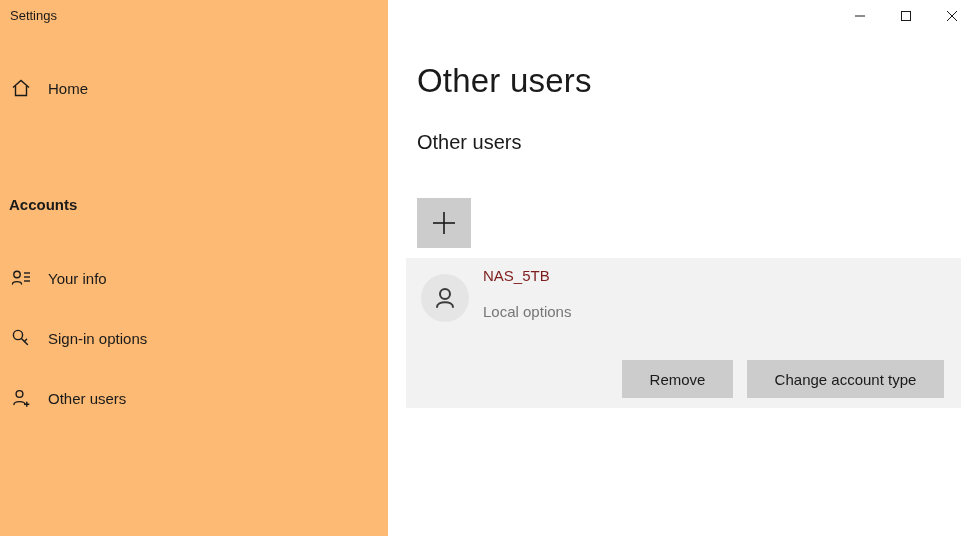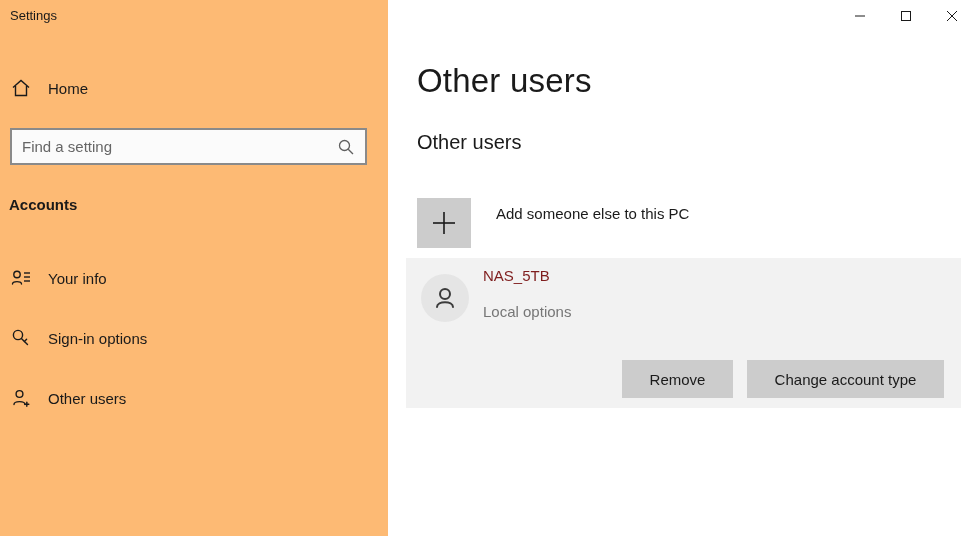--- a/index.html
+++ b/index.html
@@ -113,29 +113,20 @@
   <div class="nav-row home-row">
     <span class="nav-icon">
       <svg width="20" height="20" viewBox="0 0 20 20" fill="none" stroke="#1a1a1a" stroke-width="1.4">
         <path d="M2 9.5 L10 2.5 L18 9.5"></path>
         <path d="M4.5 8 V17.5 H15.5 V8"></path>
       </svg>
     </span>
     <span class="nav-label">Home</span>
   </div>
 
-  <div class="search-box">
-    <input class="search-input" type="text" placeholder="Find a setting" style="">
-    <span class="search-glyph">
-      <svg width="18" height="18" viewBox="0 0 18 18" fill="none" stroke="#5f5f5f" stroke-width="1.3">
-        <circle cx="7.5" cy="7.5" r="5"></circle>
-        <line x1="11.2" y1="11.2" x2="16" y2="16"></line>
-      </svg>
-    </span>
-  </div>
 
   <div class="section-title">Accounts</div>
 
   <div class="nav-row item-yourinfo">
     <span class="nav-icon">
       <svg width="20" height="20" viewBox="0 0 20 20" fill="none" stroke="#1a1a1a" stroke-width="1.4">
         <circle cx="6" cy="6.5" r="3.2"></circle>
         <path d="M1.5 16 C1.5 12.8 10.5 12.8 10.5 16" stroke-linecap="round"></path>
         <line x1="13" y1="5" x2="19" y2="5"></line>
         <line x1="13" y1="9" x2="19" y2="9"></line>
@@ -192,21 +183,20 @@
   <h1 class="page-title">Other users</h1>
   <h2 class="section-heading">Other users</h2>
 
   <div class="add-user">
     <div class="add-tile">
       <svg width="26" height="26" viewBox="0 0 26 26" stroke="#1a1a1a" stroke-width="1.6">
         <line x1="13" y1="2" x2="13" y2="24"></line>
         <line x1="2" y1="13" x2="24" y2="13"></line>
       </svg>
     </div>
-    <span class="add-label">Add someone else to this PC</span>
   </div>
 
   <div class="user-card">
     <div class="avatar">
       <span>
         <svg width="30" height="30" viewBox="0 0 30 30" fill="none" stroke="#3b3b3b" stroke-width="2" stroke-linecap="round">
           <circle cx="15" cy="11" r="5"></circle>
           <path d="M7 24 C7 17.5 23 17.5 23 24"></path>
         </svg>
       </span>

